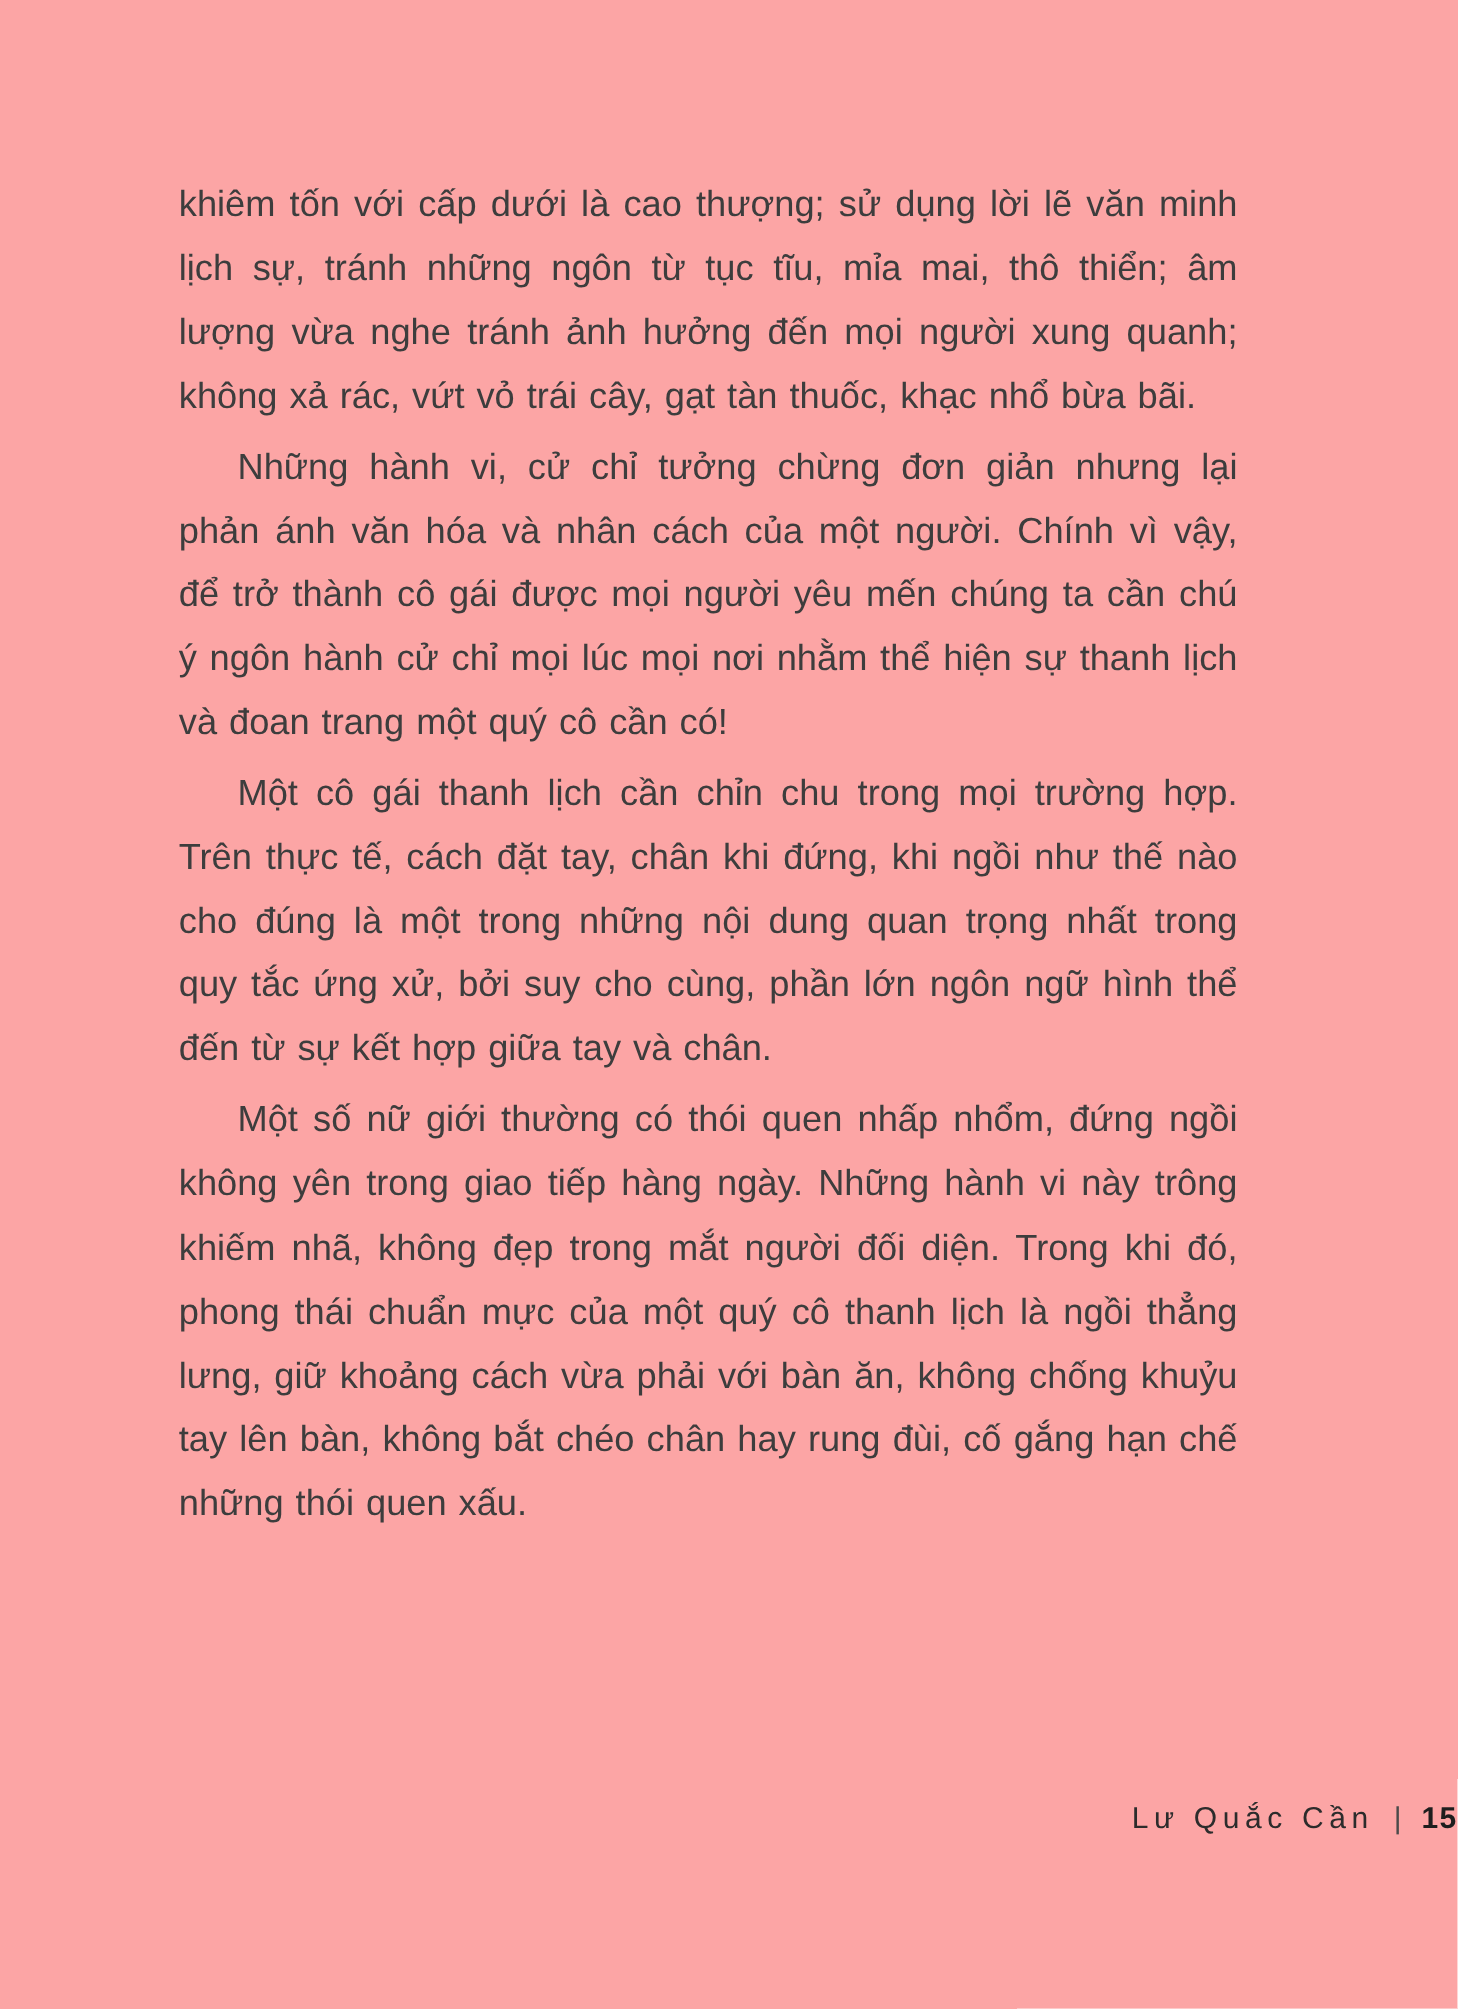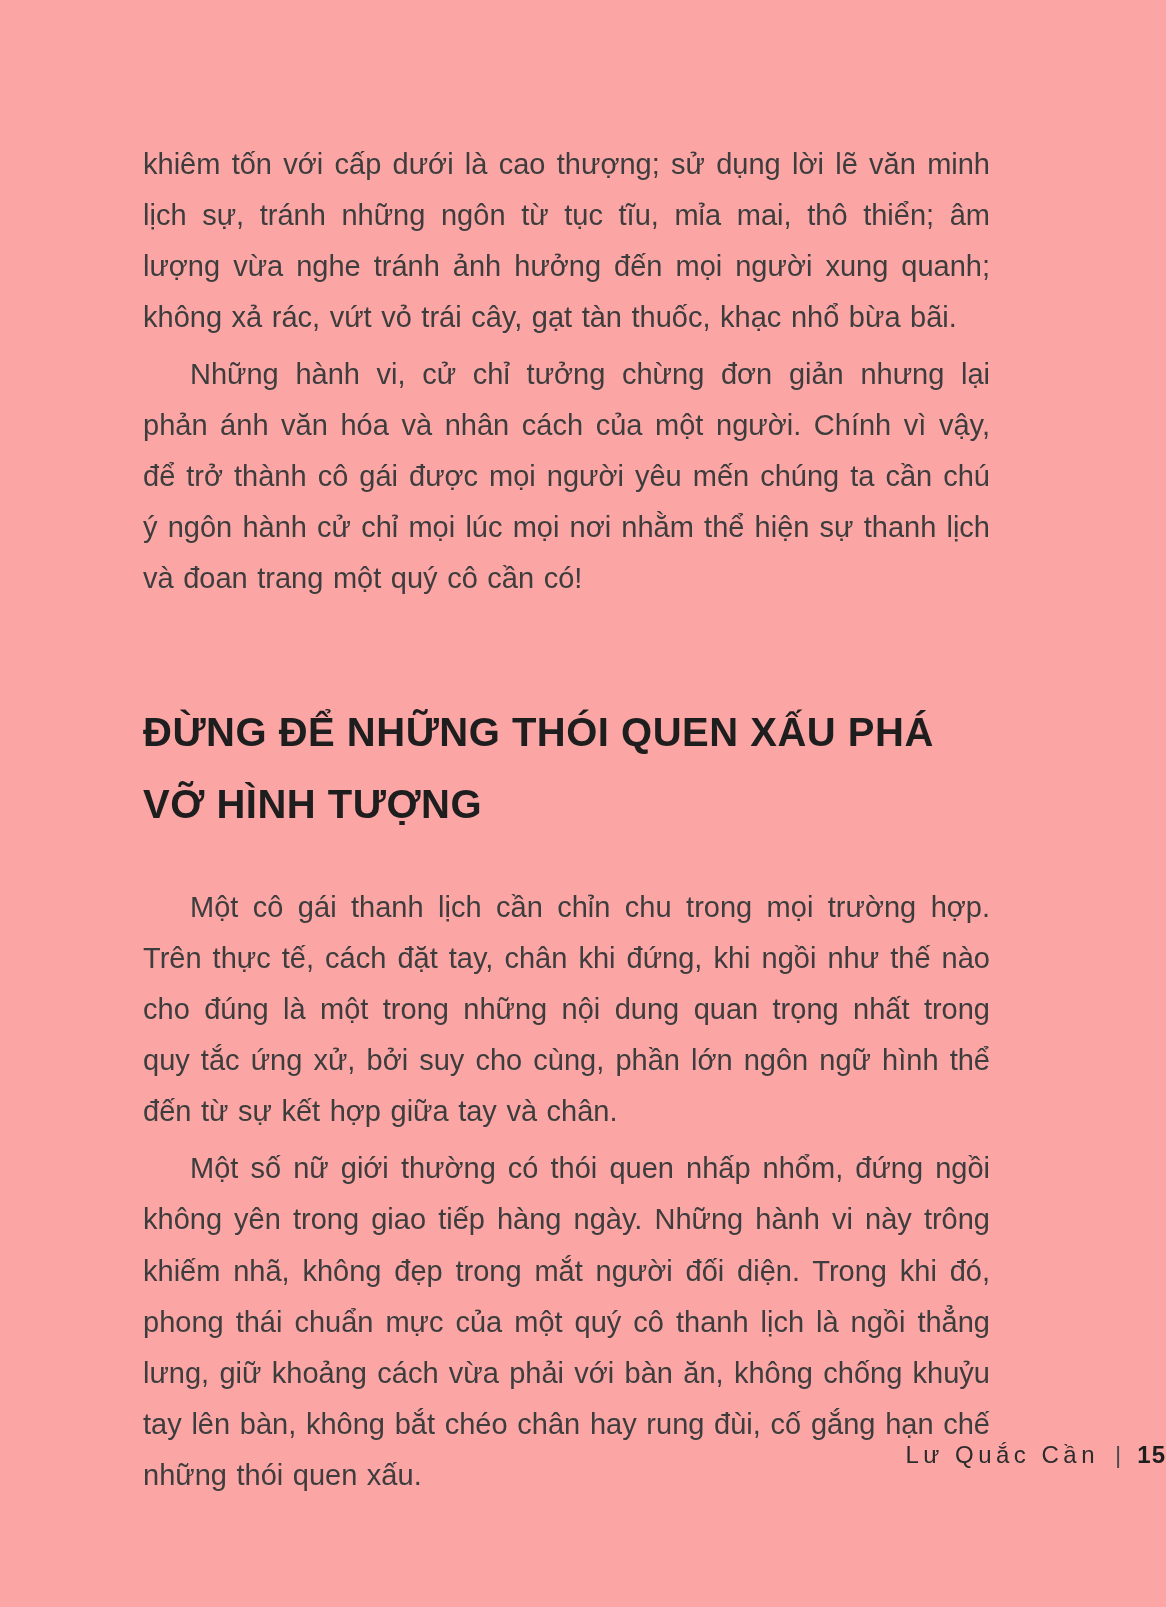--- a/index.html
+++ b/index.html
@@ -65,21 +65,20 @@
     color: #1e1e1e;
   }
 </style>
 </head>
 <body>
 
 <div class="page">
   <main class="content">
     <p class="para">khiêm tốn với cấp dưới là cao thượng; sử dụng lời lẽ văn minh lịch sự, tránh những ngôn từ tục tĩu, mỉa mai, thô thiển; âm lượng vừa nghe tránh ảnh hưởng đến mọi người xung quanh; không xả rác, vứt vỏ trái cây, gạt tàn thuốc, khạc nhổ bừa bãi.</p>
     <p class="para indent">Những hành vi, cử chỉ tưởng chừng đơn giản nhưng lại phản ánh văn hóa và nhân cách của một người. Chính vì vậy, để trở thành cô gái được mọi người yêu mến chúng ta cần chú ý ngôn hành cử chỉ mọi lúc mọi nơi nhằm thể hiện sự thanh lịch và đoan trang một quý cô cần có!</p>
-    <h1 class="heading">ĐỪNG ĐỂ NHỮNG THÓI QUEN XẤU PHÁ VỠ HÌNH TƯỢNG</h1>
     <p class="para indent">Một cô gái thanh lịch cần chỉn chu trong mọi trường hợp. Trên thực tế, cách đặt tay, chân khi đứng, khi ngồi như thế nào cho đúng là một trong những nội dung quan trọng nhất trong quy tắc ứng xử, bởi suy cho cùng, phần lớn ngôn ngữ hình thể đến từ sự kết hợp giữa tay và chân.</p>
     <p class="para indent">Một số nữ giới thường có thói quen nhấp nhổm, đứng ngồi không yên trong giao tiếp hàng ngày. Những hành vi này trông khiếm nhã, không đẹp trong mắt người đối diện. Trong khi đó, phong thái chuẩn mực của một quý cô thanh lịch là ngồi thẳng lưng, giữ khoảng cách vừa phải với bàn ăn, không chống khuỷu tay lên bàn, không bắt chéo chân hay rung đùi, cố gắng hạn chế những thói quen xấu.</p>
   </main>
 
   <footer class="footer">
     <span class="author">Lư Quắc Cần</span><span class="sep">|</span><span class="pagenum">15</span>
   </footer>
 </div>
 
 </body></html>

